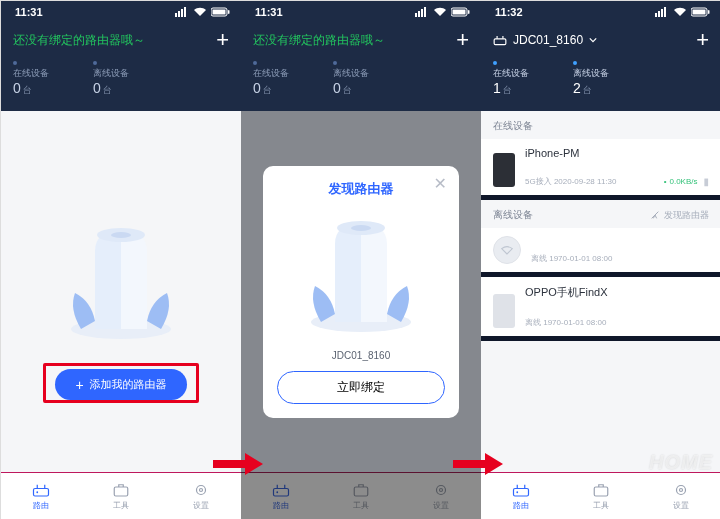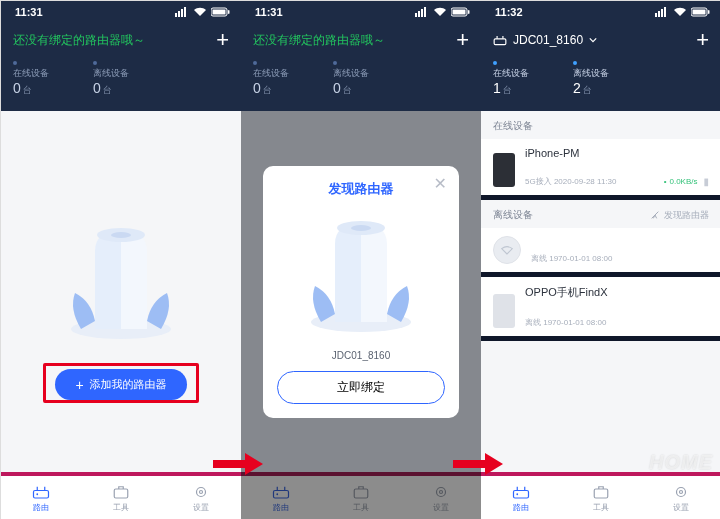--- a/index.html
+++ b/index.html
@@ -143,21 +143,21 @@
   .red-highlight {
     position: absolute;
     border: 3px solid #e6001f;
     border-radius: 2px;
   }
 
   
   .tabbar {
     height: 48px;
     background: #fff;
-    border-top: 4px solid #be185d;
+    border-top: 1px solid #be185d;
     display: flex;
   }
   .tab {
     flex: 1;
     display: flex;
     flex-direction: column;
     align-items: center;
     justify-content: center;
     gap: 2px;
     font-size: 8px;

